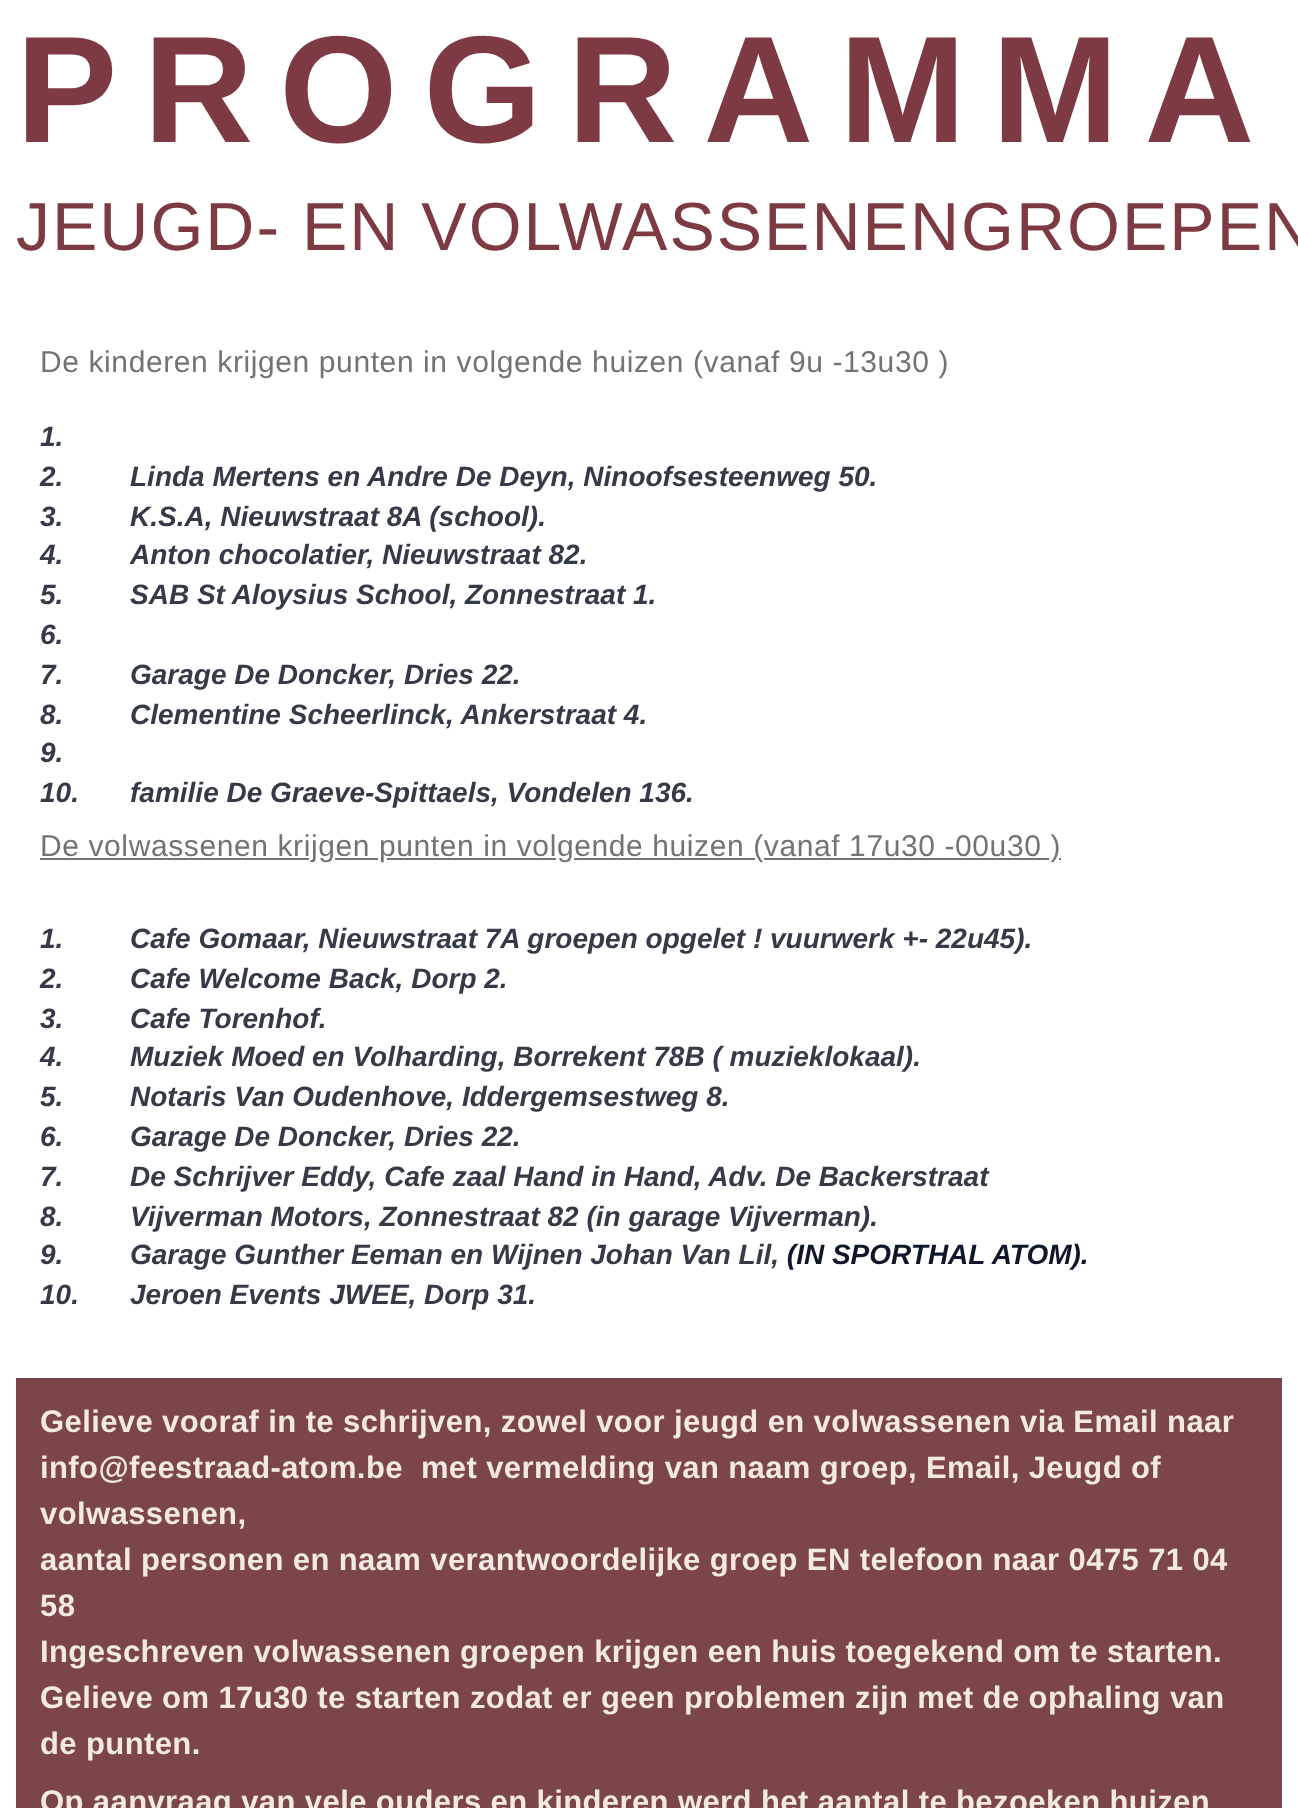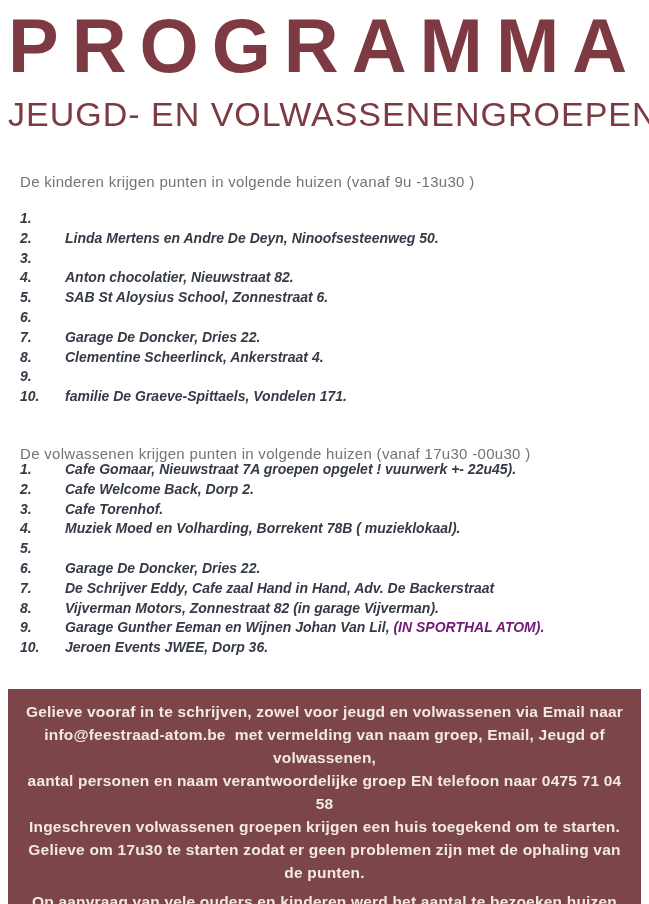--- a/index.html
+++ b/index.html
@@ -36,21 +36,21 @@
   .section-heading {
     position: absolute;
     left: 20px;
     font-size: 15px;
     font-weight: 400;
     letter-spacing: 0.3px;
     color: #737373;
     white-space: nowrap;
   }
   .heading-1 { top: 173px; }
-  .heading-2 { top: 445px; }
+  .heading-2 { top: 415px; text-decoration: underline; }
   .list {
     position: absolute;
     left: 20px;
     right: 10px;
   }
   .list-1 { top: 210px; }
   .list-2 { top: 461px; }
   .row {
     display: flex;
     height: 19.8px;
@@ -63,40 +63,39 @@
     font-style: italic;
     color: #343a46;
   }
   .txt {
     font-size: 14px;
     font-weight: 700;
     font-style: italic;
     color: #343a46;
     white-space: nowrap;
   }
-  .txt .hl { color: #701a75; }
+  .txt .hl { color: #0f172a; }
   .footer {
     position: absolute;
     left: 8px;
     right: 8px;
     top: 689px;
     height: 230px;
     box-sizing: border-box;
     background: #7b454a;
     padding: 11px 12px 10px 12px;
     color: #f2e9e1;
   }
   .footer p {
     margin: 0 0 6px 0;
     font-size: 15.5px;
     font-weight: 700;
     line-height: 23px;
     letter-spacing: 0.2px;
     white-space: pre-wrap;
-    text-align: center;
   }
 </style>
 </head>
 <body>
 
 <div class="page">
 
   <div class="title">PROGRAMMA</div>
   <div class="subtitle">JEUGD- EN VOLWASSENENGROEPEN</div>
 
@@ -105,46 +104,47 @@
   <div class="list list-1">
     <div class="row">
       <span class="num">1.</span>
     </div>
     <div class="row">
       <span class="num">2.</span>
       <span class="txt">Linda Mertens en Andre De Deyn, Ninoofsesteenweg 50.</span>
     </div>
     <div class="row">
       <span class="num">3.</span>
+      <span class="txt">K.S.A, Nieuwstraat 8A (school).</span>
     </div>
     <div class="row">
       <span class="num">4.</span>
       <span class="txt">Anton chocolatier, Nieuwstraat 82.</span>
     </div>
     <div class="row">
       <span class="num">5.</span>
-      <span class="txt">SAB St Aloysius School, Zonnestraat 6.</span>
+      <span class="txt">SAB St Aloysius School, Zonnestraat 1.</span>
     </div>
     <div class="row">
       <span class="num">6.</span>
     </div>
     <div class="row">
       <span class="num">7.</span>
       <span class="txt">Garage De Doncker, Dries 22.</span>
     </div>
     <div class="row">
       <span class="num">8.</span>
       <span class="txt">Clementine Scheerlinck, Ankerstraat 4.</span>
     </div>
     <div class="row">
       <span class="num">9.</span>
     </div>
     <div class="row">
       <span class="num">10.</span>
-      <span class="txt">familie De Graeve-Spittaels, Vondelen 171.</span>
+      <span class="txt">familie De Graeve-Spittaels, Vondelen 136.</span>
     </div>
   </div>
 
   <div class="section-heading heading-2">De volwassenen krijgen punten in volgende huizen (vanaf 17u30 -00u30 )</div>
 
   <div class="list list-2">
     <div class="row">
       <span class="num">1.</span>
       <span class="txt">Cafe Gomaar, Nieuwstraat 7A groepen opgelet ! vuurwerk +- 22u45).</span>
     </div>
@@ -155,40 +155,41 @@
     <div class="row">
       <span class="num">3.</span>
       <span class="txt">Cafe Torenhof.</span>
     </div>
     <div class="row">
       <span class="num">4.</span>
       <span class="txt">Muziek Moed en Volharding, Borrekent 78B ( muzieklokaal).</span>
     </div>
     <div class="row">
       <span class="num">5.</span>
+      <span class="txt">Notaris Van Oudenhove, Iddergemsestweg 8.</span>
     </div>
     <div class="row">
       <span class="num">6.</span>
       <span class="txt">Garage De Doncker, Dries 22.</span>
     </div>
     <div class="row">
       <span class="num">7.</span>
       <span class="txt">De Schrijver Eddy, Cafe zaal Hand in Hand, Adv. De Backerstraat</span>
     </div>
     <div class="row">
       <span class="num">8.</span>
       <span class="txt">Vijverman Motors, Zonnestraat 82 (in garage Vijverman).</span>
     </div>
     <div class="row">
       <span class="num">9.</span>
       <span class="txt"><span>Garage Gunther Eeman en Wijnen Johan Van Lil, </span><span class="hl">(IN SPORTHAL ATOM).</span></span>
     </div>
     <div class="row">
       <span class="num">10.</span>
-      <span class="txt">Jeroen Events JWEE, Dorp 36.</span>
+      <span class="txt">Jeroen Events JWEE, Dorp 31.</span>
     </div>
   </div>
 
   <div class="footer">
     <p>Gelieve vooraf in te schrijven, zowel voor jeugd en volwassenen via Email naar
 info@feestraad-atom.be  met vermelding van naam groep, Email, Jeugd of volwassenen,
 aantal personen en naam verantwoordelijke groep EN telefoon naar 0475 71 04 58
 Ingeschreven volwassenen groepen krijgen een huis toegekend om te starten.
 Gelieve om 17u30 te starten zodat er geen problemen zijn met de ophaling van de punten.</p>
     <p>Op aanvraag van vele ouders en kinderen werd het aantal te bezoeken huizen voor de

